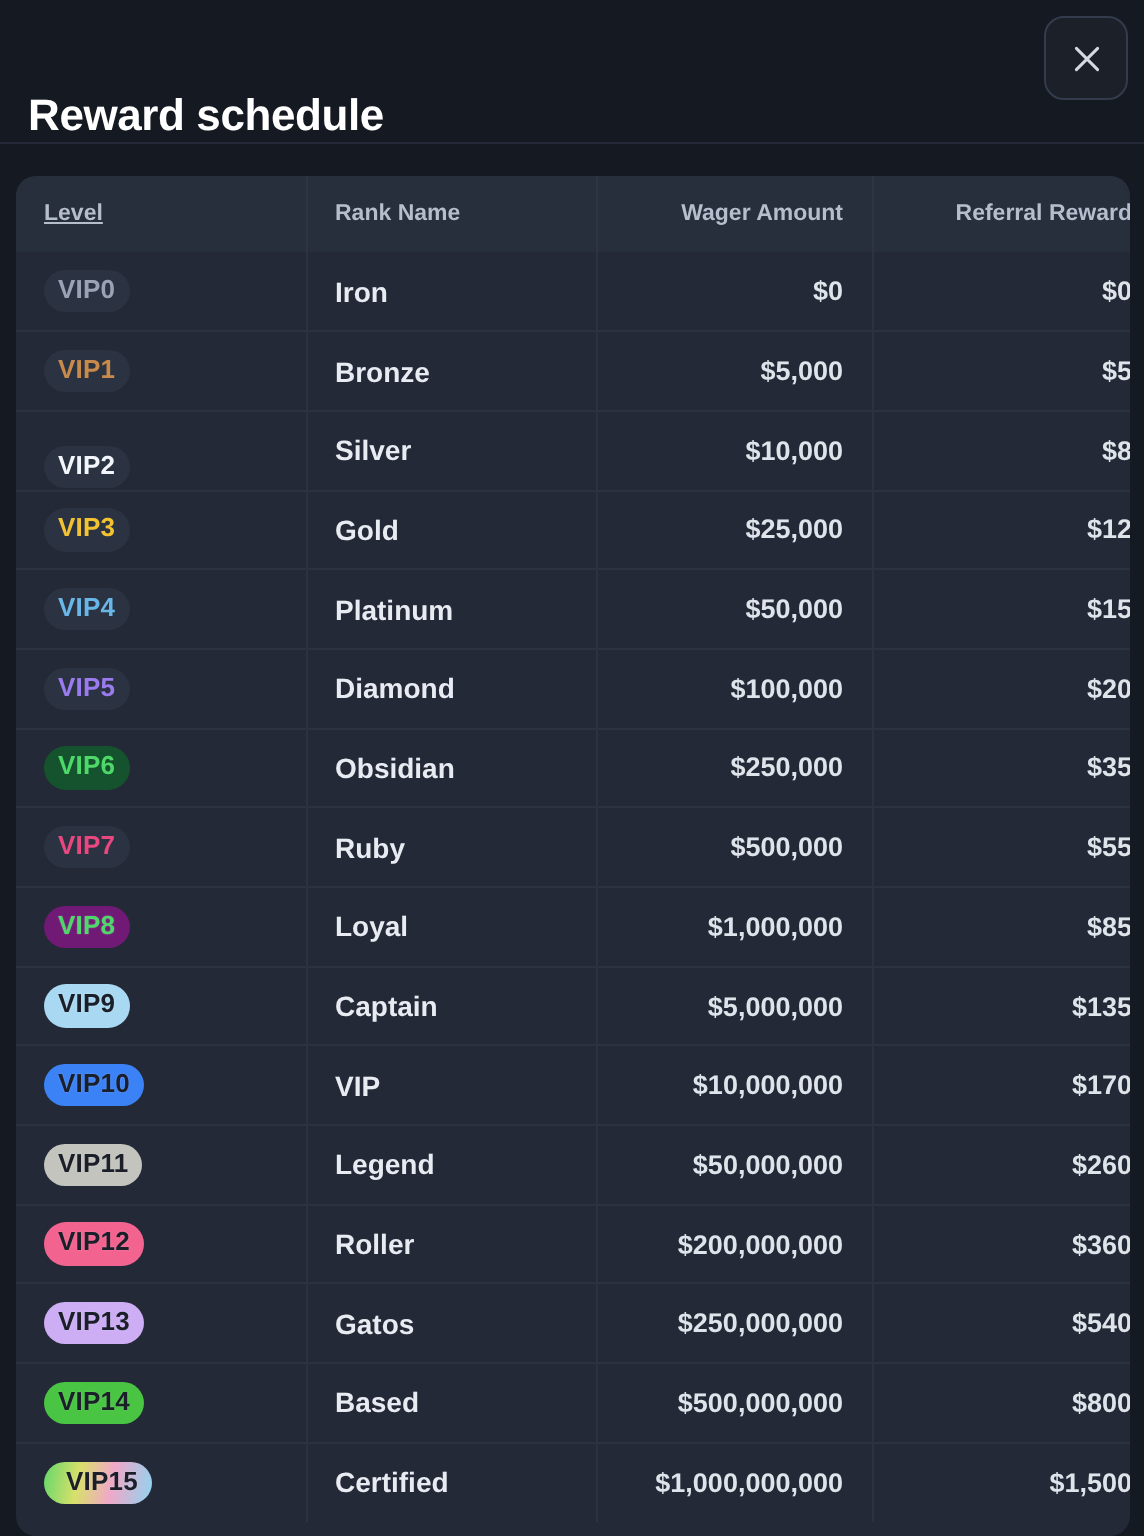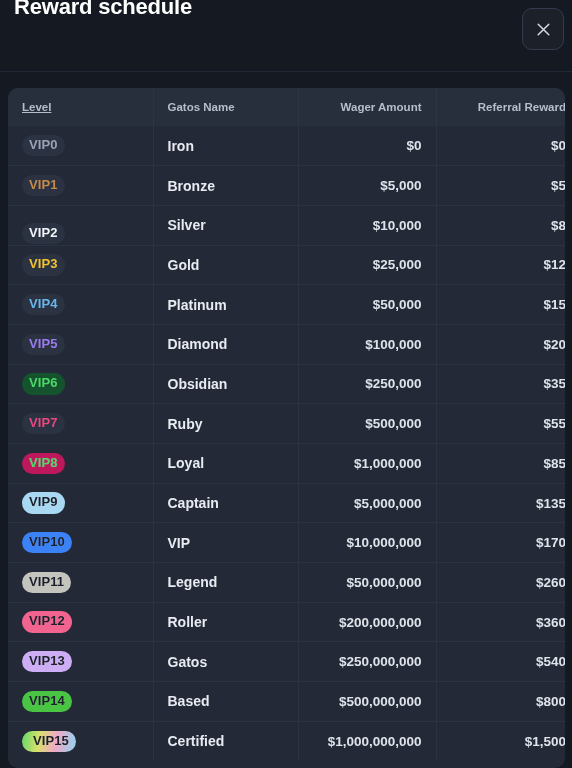--- a/index.html
+++ b/index.html
@@ -21,21 +21,21 @@
     flex-direction: column;
   }
 
   
   .modal-header {
     position: relative;
     height: 72px;
     flex: 0 0 72px;
     border-bottom: 1px solid #222836;
     display: flex;
-    align-items: flex-start;
+    align-items: flex-end;
   }
 
   .modal-title {
     font-size: 22px;
     font-weight: bold;
     color: #ffffff;
     letter-spacing: -0.2px;
     margin-left: 14px;
     margin-top: -6px;
   }
@@ -136,21 +136,21 @@
         </svg>
       </span>
     </div>
   </div>
 
   <div class="table-wrap">
     <table>
       <thead>
         <tr>
           <th class="col-level">Level</th>
-          <th class="col-rank">Gatos Name</th>
+          <th class="col-rank">Rank Name</th>
           <th class="col-wager">Wager Amount</th>
           <th class="col-ref">Referral Reward</th>
         </tr>
       </thead>
       <tbody id="table-body">
           <tr>
             <td class="cell-level"><span class="vip-badge dark" style="background: rgb(43, 51, 66); color: rgb(154, 163, 181);">VIP0</span></td>
             <td class="cell-rank">Iron</td>
             <td class="cell-wager">$0</td>
             <td class="cell-ref">$0</td>
@@ -191,21 +191,21 @@
             <td class="cell-wager">$250,000</td>
             <td class="cell-ref">$35</td>
           </tr>
           <tr>
             <td class="cell-level"><span class="vip-badge dark" style="background: rgb(43, 51, 66); color: rgb(232, 71, 127);">VIP7</span></td>
             <td class="cell-rank">Ruby</td>
             <td class="cell-wager">$500,000</td>
             <td class="cell-ref">$55</td>
           </tr>
           <tr>
-            <td class="cell-level"><span class="vip-badge fill" style="background: #be185d; color: rgb(78, 216, 106);">VIP8</span></td>
+            <td class="cell-level"><span class="vip-badge fill" style="background: #701a75; color: rgb(78, 216, 106);">VIP8</span></td>
             <td class="cell-rank">Loyal</td>
             <td class="cell-wager">$1,000,000</td>
             <td class="cell-ref">$85</td>
           </tr>
           <tr>
             <td class="cell-level"><span class="vip-badge fill" style="background: rgb(169, 217, 242); color: rgb(26, 31, 41);">VIP9</span></td>
             <td class="cell-rank">Captain</td>
             <td class="cell-wager">$5,000,000</td>
             <td class="cell-ref">$135</td>
           </tr>

